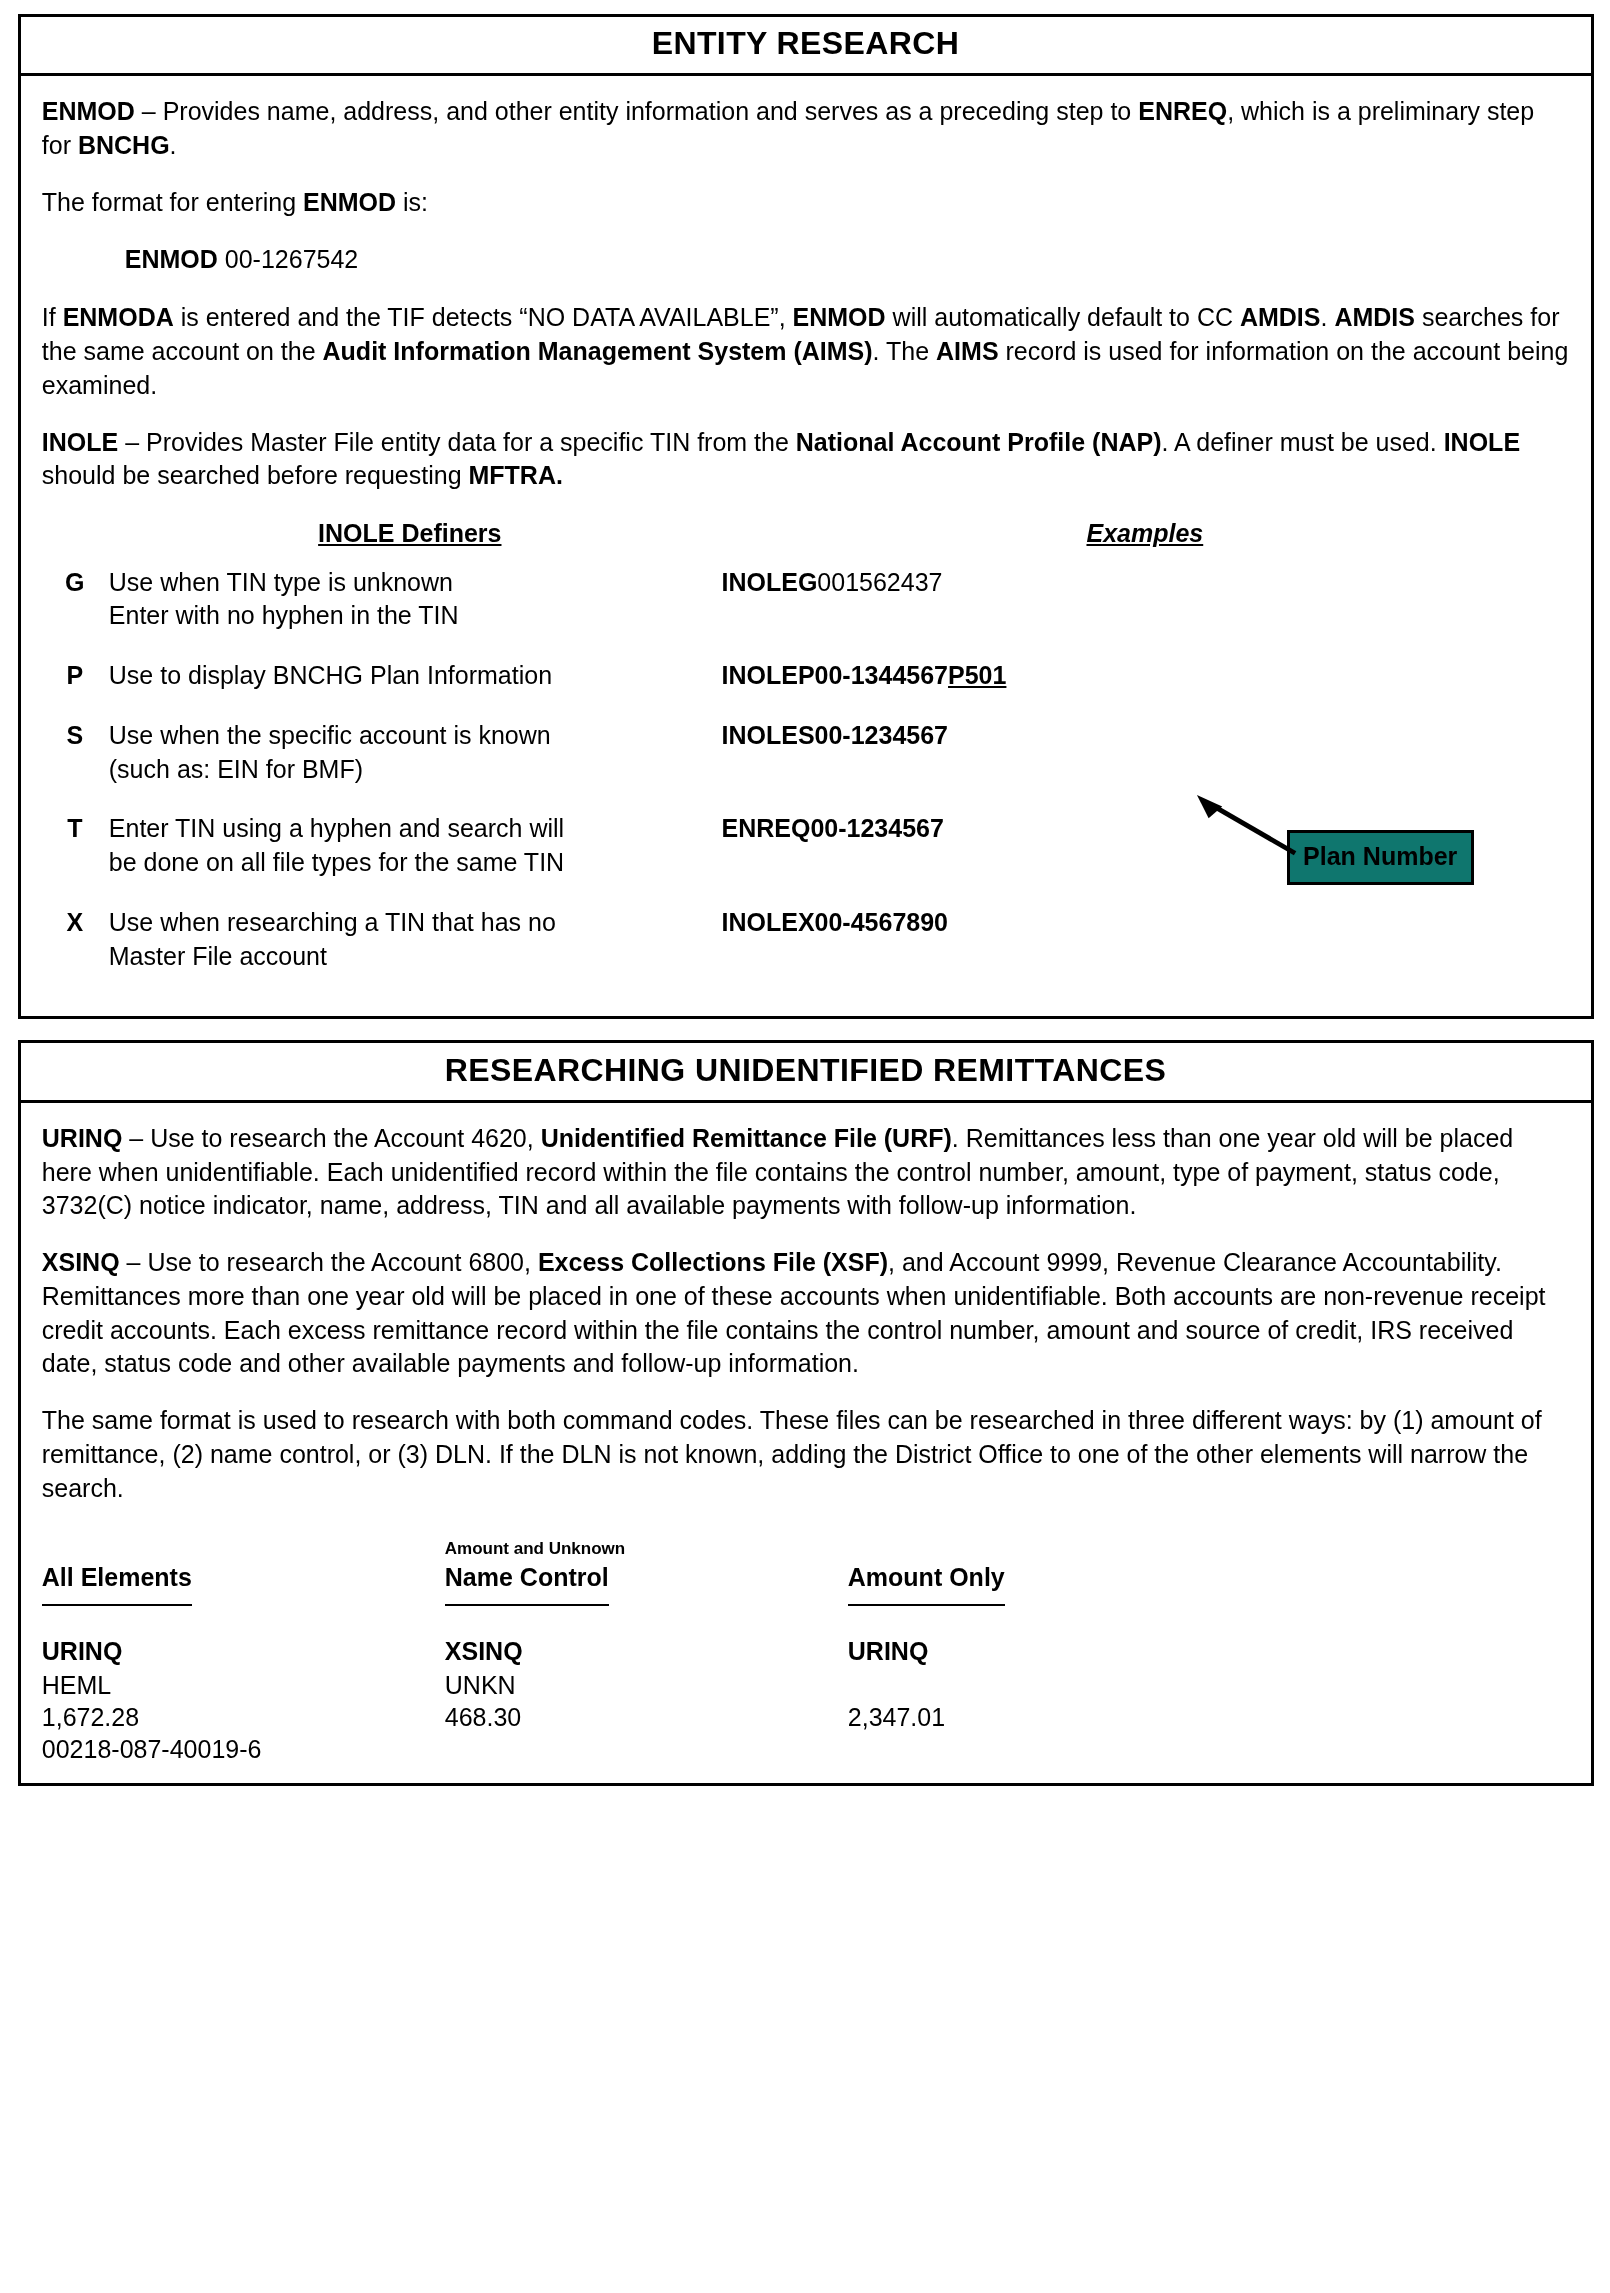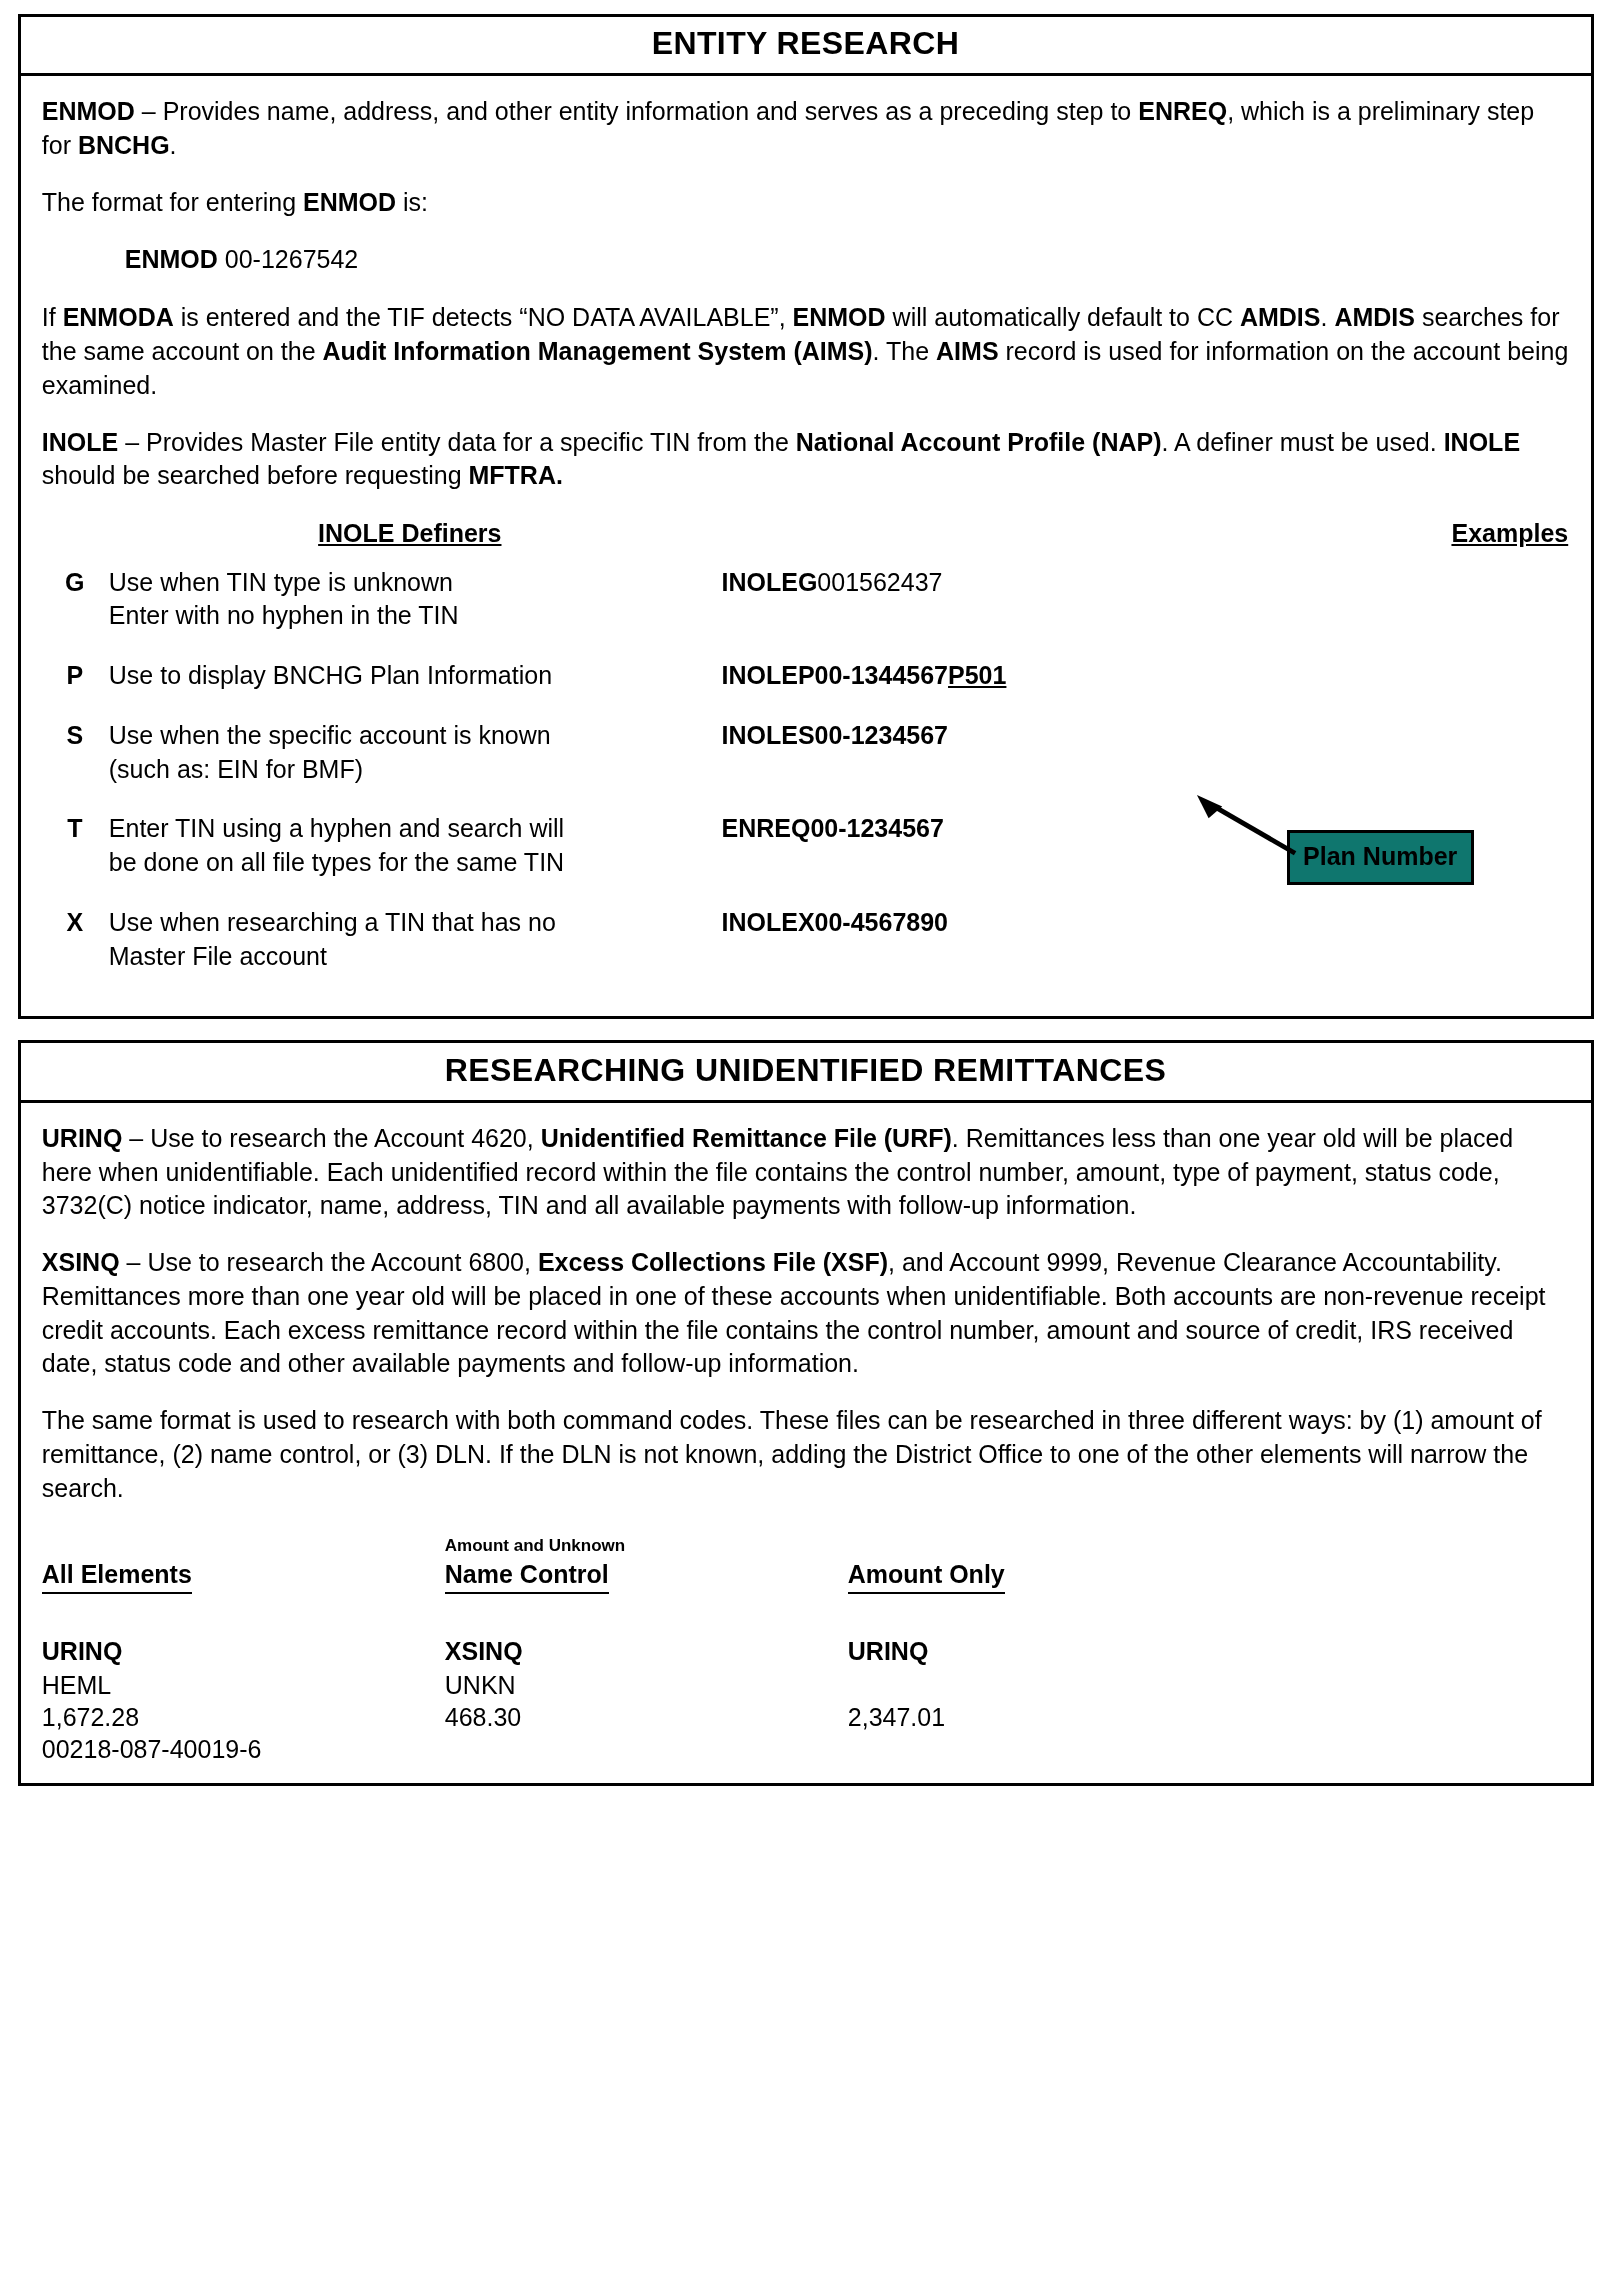--- a/index.html
+++ b/index.html
@@ -73,21 +73,21 @@
     text-align: center;
     font-weight: bold;
   }
   .col-desc {
     width: 602px;
   }
   .col-ex {
     padding-left: 9.7px;
   }
   .hdr-desc { text-align: center; }
-  .hdr-ex { text-align: right; }
+  .hdr-ex { text-align: center; font-style: italic; }
   .hdr-blank { }
   .underline { text-decoration: underline; }
 
   
   .callout {
     position: absolute;
     border: 3.9px solid #000;
     background: #0f766e;
     font-weight: bold;
     font-size: 25px;
@@ -110,22 +110,22 @@
     box-sizing: border-box;
   }
   .col1 { width: 403px; }
   .col2 { width: 403px; }
   .col3 { width: 408px; }
   .colhead {
     font-weight: bold;
     font-size: 25px;
     border-bottom: 2.9px solid #000;
     display: inline-block;
-    padding-bottom: 1px;
-    margin-bottom: 16px;
+    padding-bottom: 10px;
+    margin-bottom: 4px;
   }
   .col-head-wrap {
     min-height: 76px;
     display: flex;
     flex-direction: column;
     justify-content: flex-end;
   }
   .head-line {
     font-weight: bold;
     font-size: 17px;

